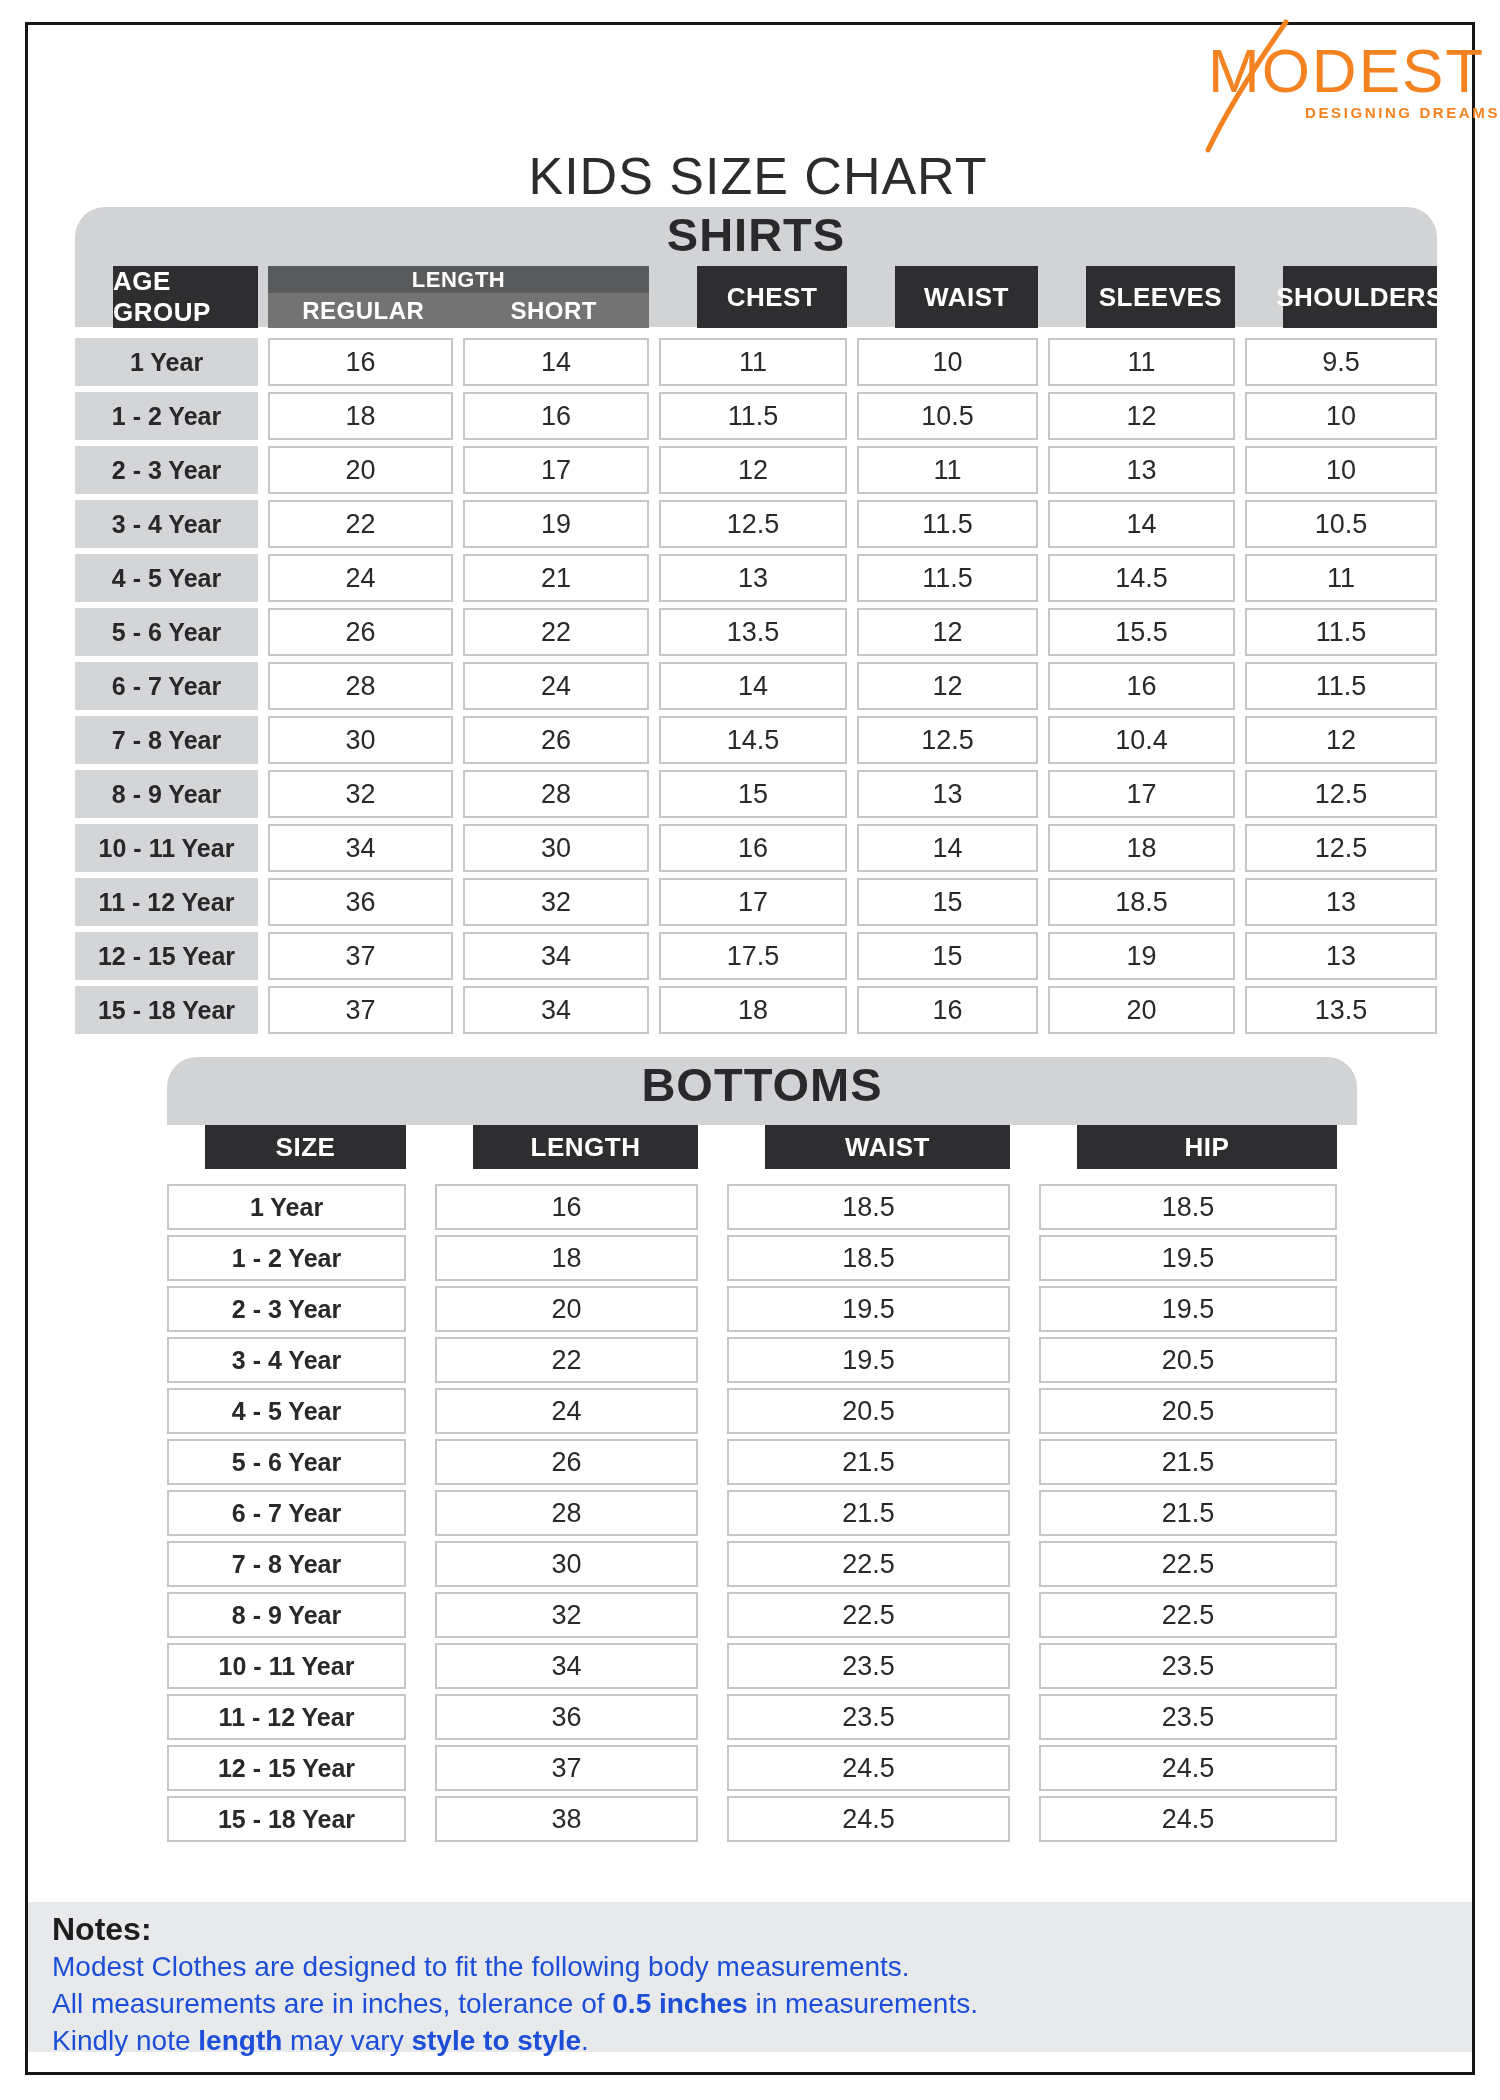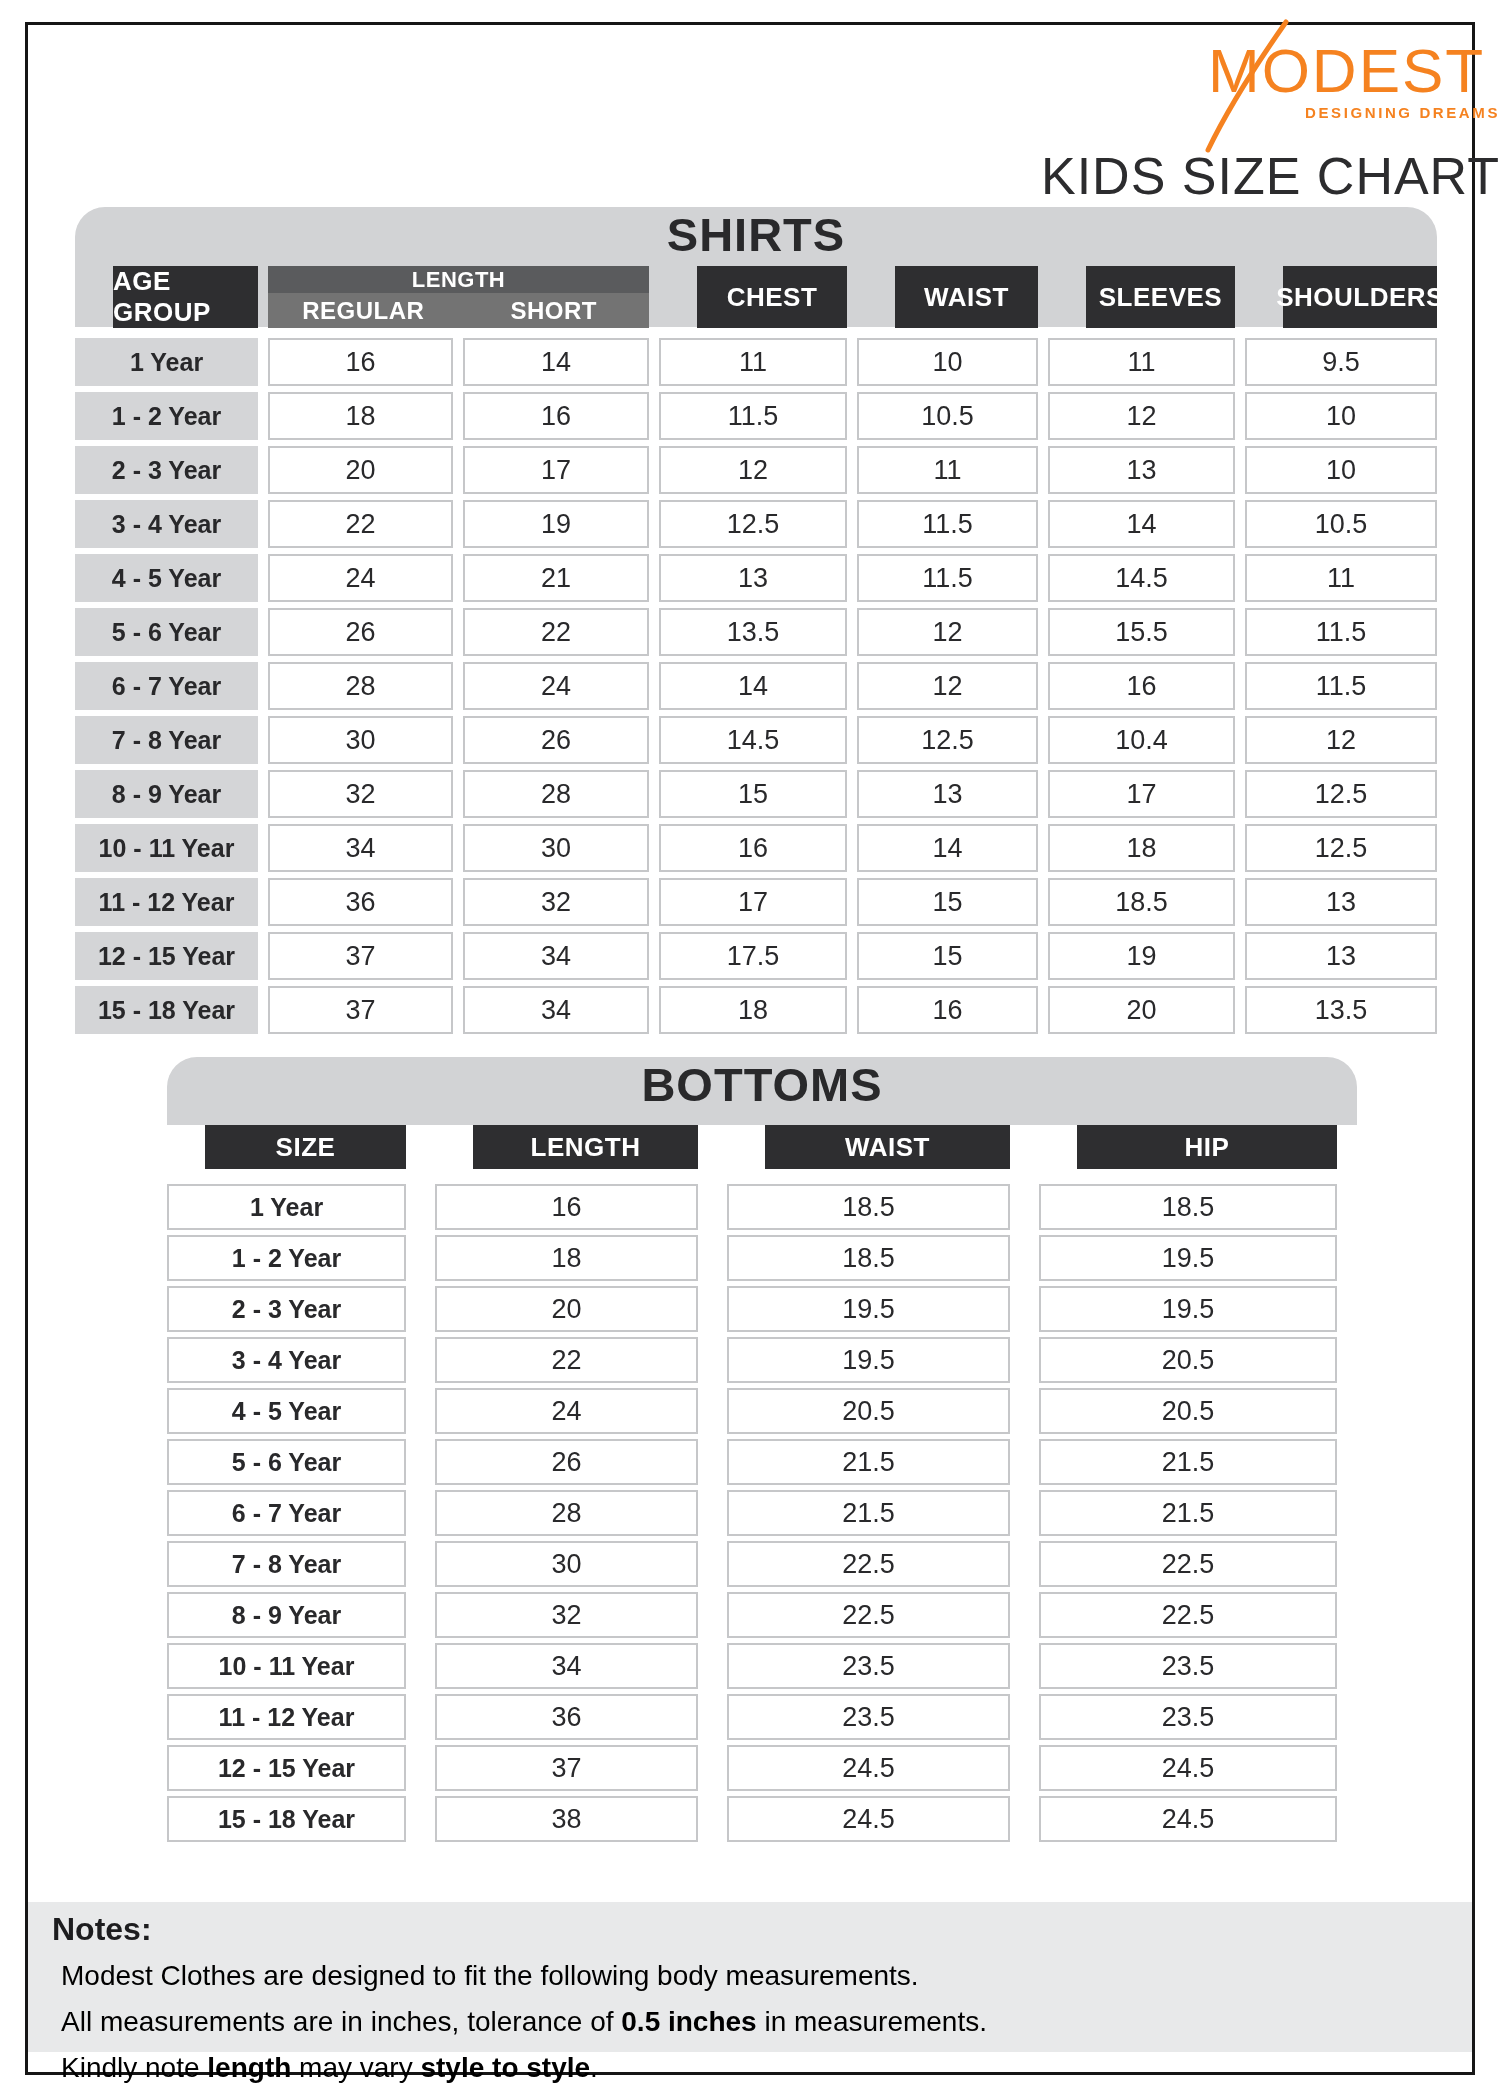--- a/index.html
+++ b/index.html
@@ -17,21 +17,21 @@
   .logo-text{
     font-size:62px;line-height:1.05;font-weight:400;letter-spacing:2px;
     color:#f58220;white-space:nowrap;
   }
   .logo-swoosh{position:absolute;left:-14px;top:-22px;overflow:visible;}
   .tagline{
     font-size:15px;font-weight:700;letter-spacing:2.6px;color:#f58220;
     text-align:right;margin-top:1px;width:292px;
   }
   .page-title{
-    position:absolute;left:16px;right:0;top:146px;text-align:right;
+    position:absolute;left:16px;right:0;top:146px;text-align:center;
     font-size:52px;font-weight:400;letter-spacing:1px;color:#2c2c2e;
   }
   
   .banner{
     position:absolute;background:#d2d3d5;border-radius:30px 30px 0 0;
     display:flex;justify-content:center;align-items:flex-start;
   }
   .banner.shirts{left:75px;top:207px;width:1362px;height:120px;}
   .banner.bottoms{left:167px;top:1057px;width:1190px;height:68px;}
   .section-title{
@@ -76,21 +76,21 @@
     font-size:27px;font-weight:400;color:#29292b;
     display:flex;align-items:center;justify-content:center;
   }
   .vcell.bold{font-weight:700;font-size:25px;}
   
   .notes{
     position:absolute;left:28px;top:1902px;width:1444px;height:150px;
     background:#e8e9ea;box-sizing:border-box;padding:8px 40px 0 24px;
   }
   .notes-heading{font-size:32px;font-weight:700;color:#1d1d1f;line-height:38px;margin:0;}
-  .notes-line{font-size:28px;font-weight:400;color:#000000;line-height:37px;margin:9px;}
+  .notes-line{font-size:28px;font-weight:400;color:#1d4ed8;line-height:37px;margin:0;}
   .notes-line b{font-weight:700;}
 </style>
 </head>
 <body>
 
 <div class="frame"></div>
 
 <div class="logo-wrap">
   <div class="logo">
     <svg class="logo-swoosh" width="120" height="140" viewBox="0 0 120 140">

